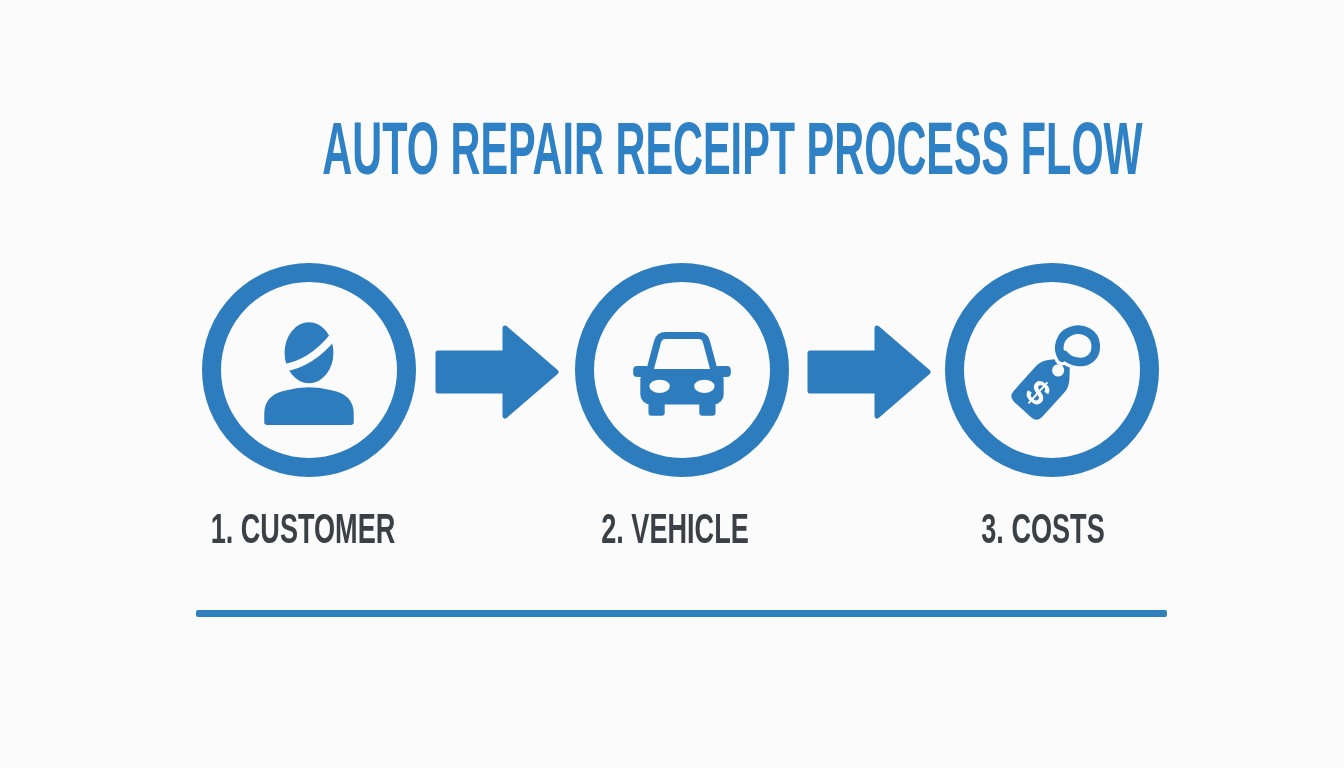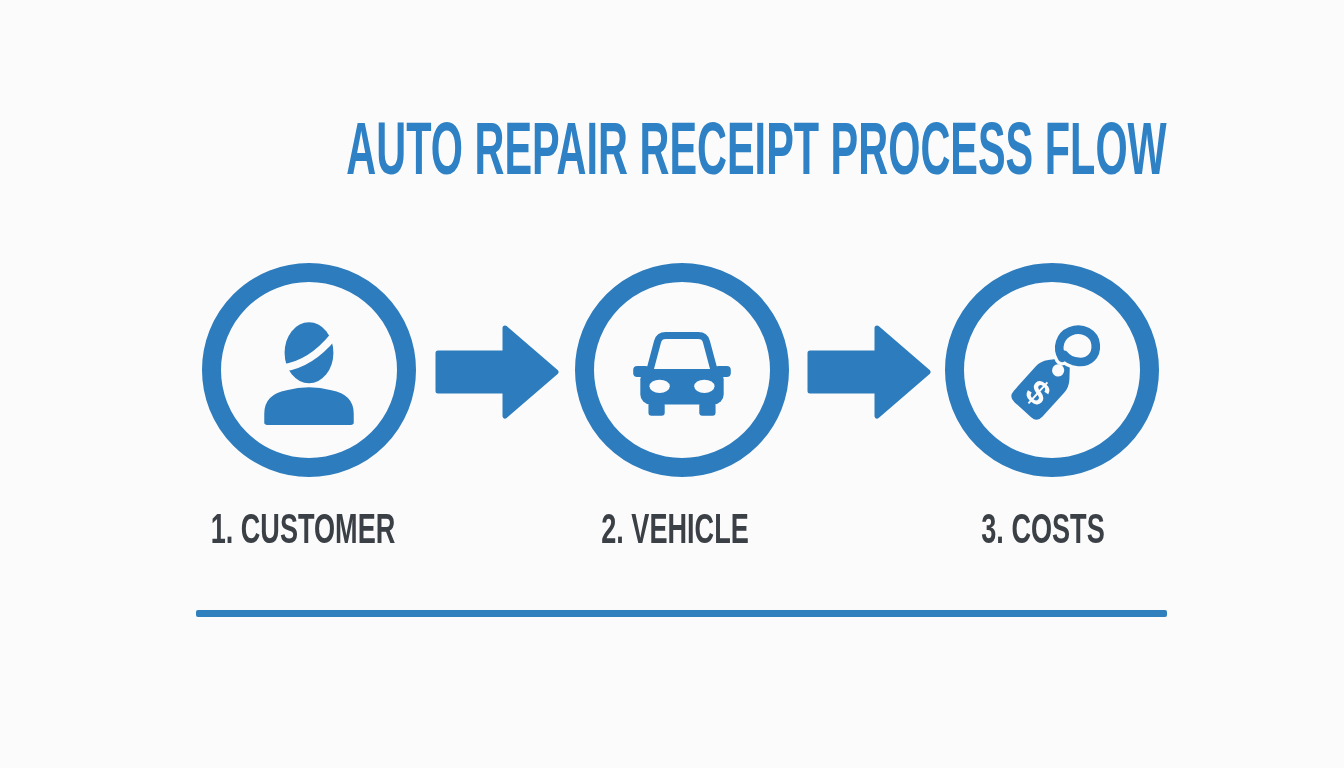--- a/index.html
+++ b/index.html
@@ -20,21 +20,20 @@
     height:768px;
     margin:0 auto;
     background:var(--background);
     overflow:hidden;
   }
   .title-wrap{
     position:absolute;
     left:0; right:0;
     top:112px;
     text-align:center;
-    margin-left:24px;
   }
   .title{
     display:inline-block;
     margin:0;
     font-size:74px;
     line-height:74px;
     font-weight:bold;
     letter-spacing:0px;
     color:var(--accent-blue);
     transform:scaleX(0.56);

